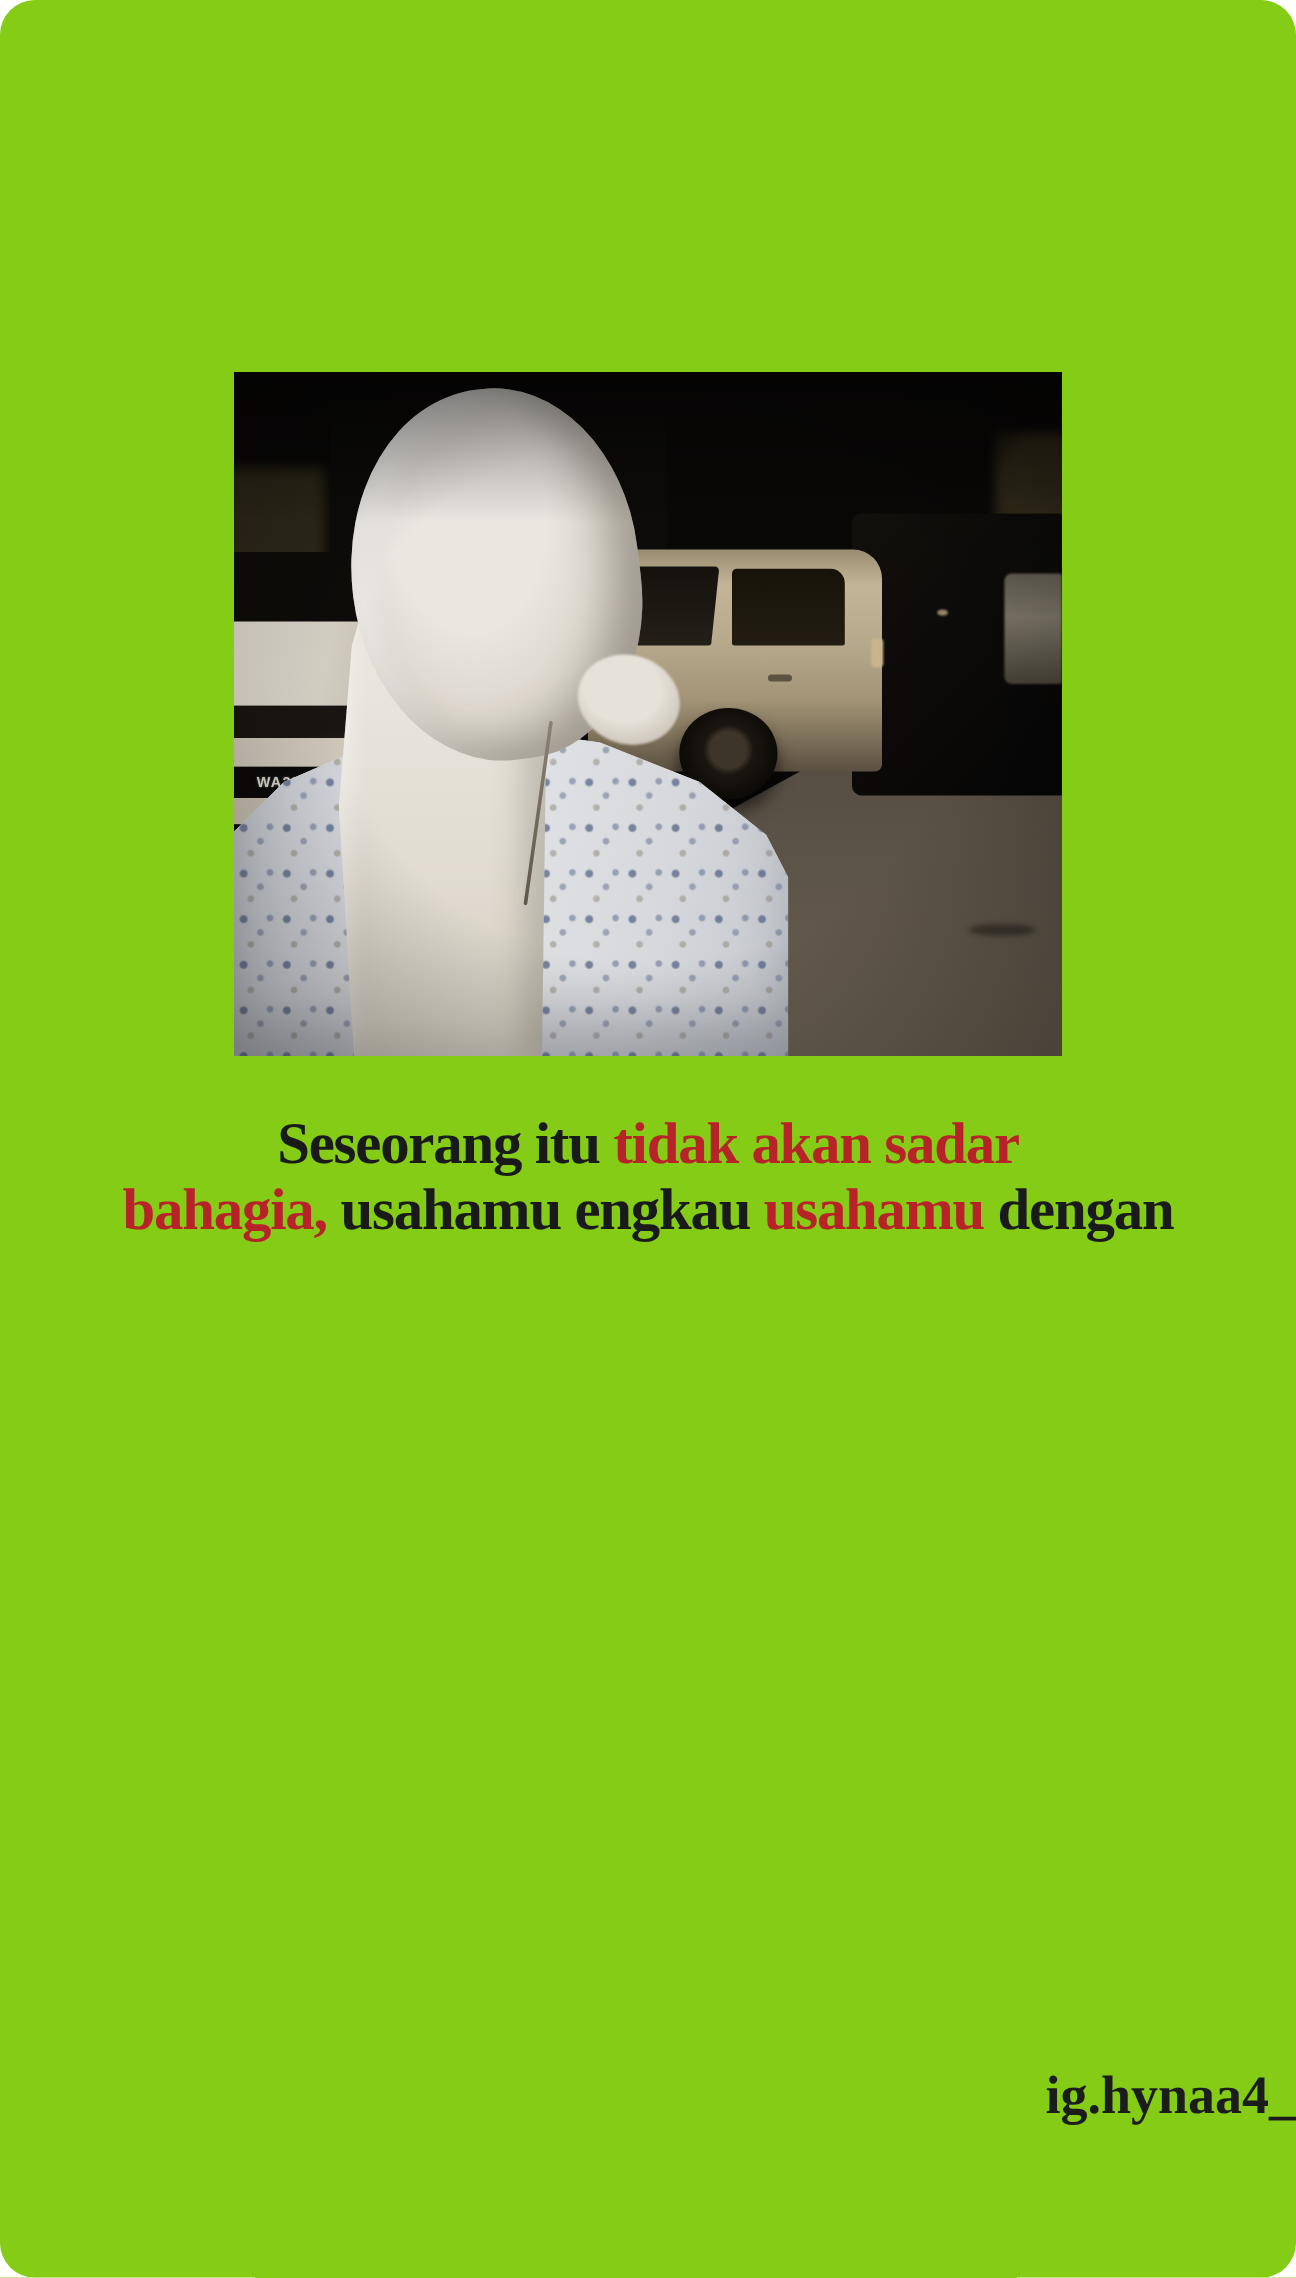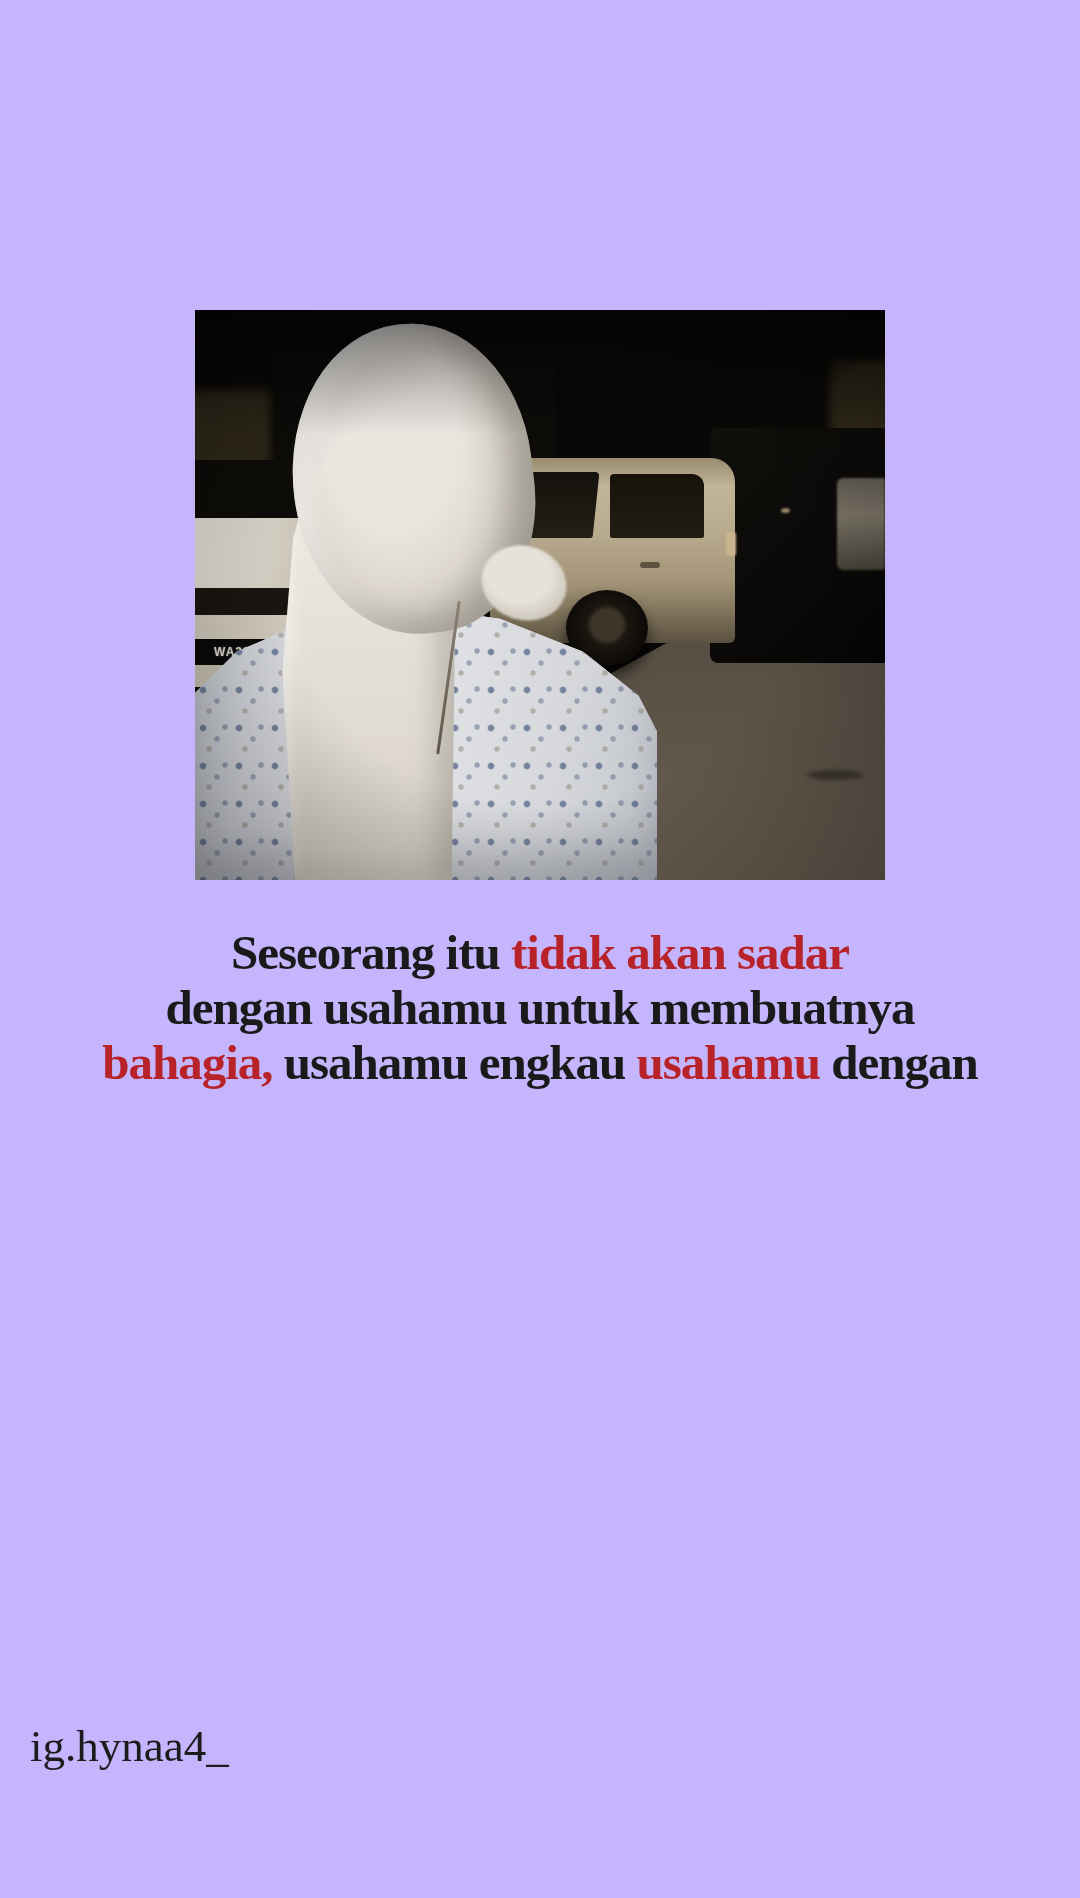--- a/index.html
+++ b/index.html
@@ -3,21 +3,21 @@
 <meta charset="utf-8">
 <style>
   html,body{margin:0;padding:0;}
   body{
     width:1080px;height:1898px;
     background:#ffffff;
     position:relative;
     overflow:hidden;
     font-family:"Liberation Serif", serif;
   }
-  .canvas{position:absolute;inset:0;background:#c4b5fd;}
+  .canvas{position:absolute;inset:0;background:#84cc16;border-radius:29px;}
 
   
   .photo{
     position:absolute;left:195px;top:310px;width:690px;height:570px;
     background:#0a0807;overflow:hidden;
   }
   .photo *{position:absolute;}
 
   .ph-road{
     left:110px;top:195px;right:0;bottom:0;
@@ -166,22 +166,22 @@
     font-weight:700;
     font-size:49px;line-height:55px;letter-spacing:-1px;
     color:#1a1a1a;
   }
   .quote .red{color:#b8232a;}
   .quote .black{color:#1a1a1a;}
 
   
   .footer{
     position:absolute;left:0;right:0;top:1724px;
-    text-align:left;
-    font-weight:400;
+    text-align:right;
+    font-weight:700;
     font-size:45px;line-height:1.0;
     color:#1c1c1c;
     margin-left:30px;
   }
 </style>
 </head>
 <body>
 
 <div class="canvas">
 
@@ -226,19 +226,18 @@
     <div class="p-scarf"></div>
     <div class="p-head"></div>
     <div class="p-knot"></div>
     <div class="p-string"></div>
 
     <div class="ph-vignette"></div>
   </div>
 
   <div class="quote">
     <div><span class="black">Seseorang itu </span><span class="red">tidak akan sadar</span></div>
-    <div><span class="black">dengan usahamu untuk membuatnya</span></div>
     <div><span class="red">bahagia,</span><span class="black"> usahamu engkau </span><span class="red">usahamu</span><span class="black"> dengan</span></div>
   </div>
 
   <div class="footer">ig.hynaa4_</div>
 
 </div>
 
 </body></html>

